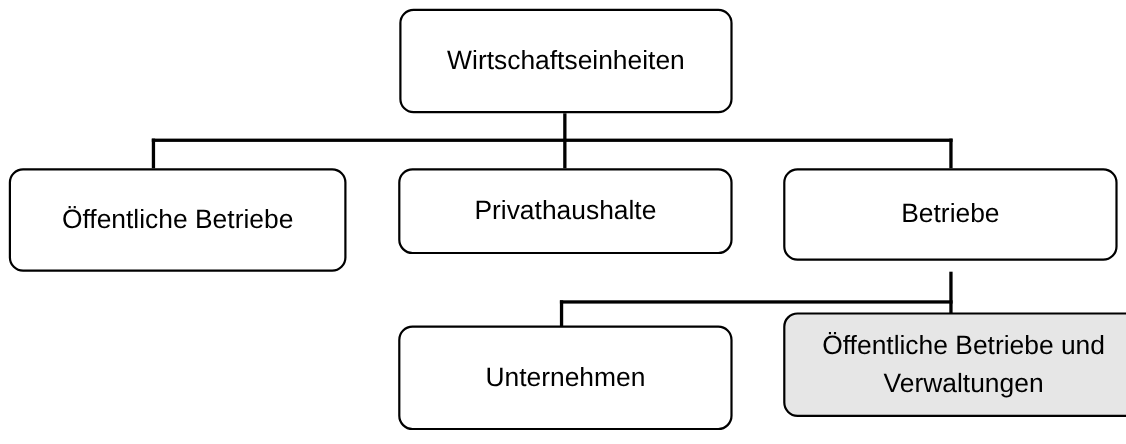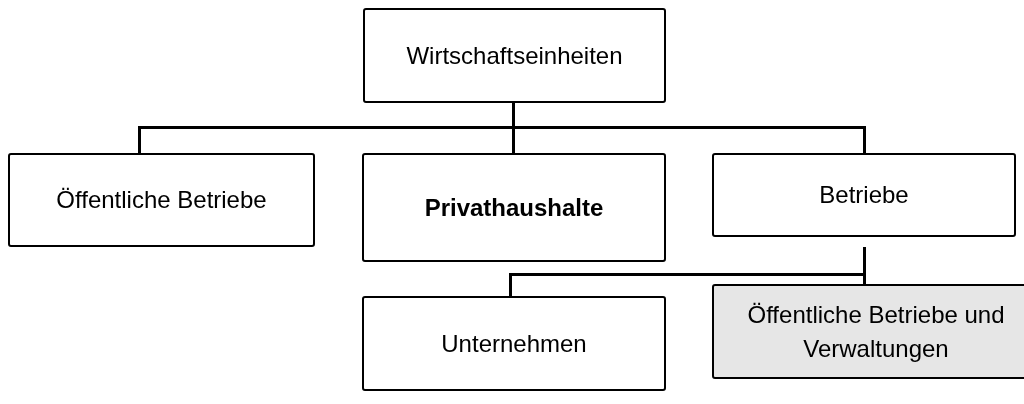--- a/index.html
+++ b/index.html
@@ -12,42 +12,42 @@
     width: 1024px;
     height: 404px;
     background: #ffffff;
     font-family: "Liberation Sans", "DejaVu Sans", sans-serif;
     overflow: hidden;
   }
   .node {
     position: absolute;
     box-sizing: border-box;
     border: 2px solid #000000;
-    border-radius: 3px;
+    border-radius: 13px;
     background: #ffffff;
     display: flex;
     align-items: center;
     justify-content: center;
     text-align: center;
     font-size: 24px;
     line-height: 1.4;
     color: #000000;
     padding: 4px 10px;
   }
   .node.highlight {
     background: #e6e6e6;
   }
   .edge {
     position: absolute;
     background: #000000;
   }
   
   #n-root     { left: 363px; top:   8px; width: 303px; height: 95px; }
   #n-oeff     { left:   8px; top: 153px; width: 307px; height: 94px; }
-  #n-privat   { left: 362px; top: 153px; width: 304px; height: 109px; font-weight: bold; }
+  #n-privat   { left: 362px; top: 153px; width: 304px; height: 78px; }
   #n-betriebe { left: 712px; top: 153px; width: 304px; height: 84px; }
   #n-untern   { left: 362px; top: 296px; width: 304px; height: 95px; }
   #n-oeffbetr { left: 712px; top: 284px; width: 328px; height: 95px; }
   
   #e-root-down    { left: 512px; top: 103px; width:   3px; height: 50px; }
   #e-bus-top      { left: 138px; top: 126px; width: 728px; height:  3px; }
   #e-drop-left    { left: 138px; top: 126px; width:   3px; height: 27px; }
   #e-drop-right   { left: 863px; top: 126px; width:   3px; height: 27px; }
   #e-betriebe-down{ left: 863px; top: 247px; width:   3px; height: 53px; }
   #e-bus-bottom   { left: 509px; top: 273px; width: 357px; height:  3px; }

